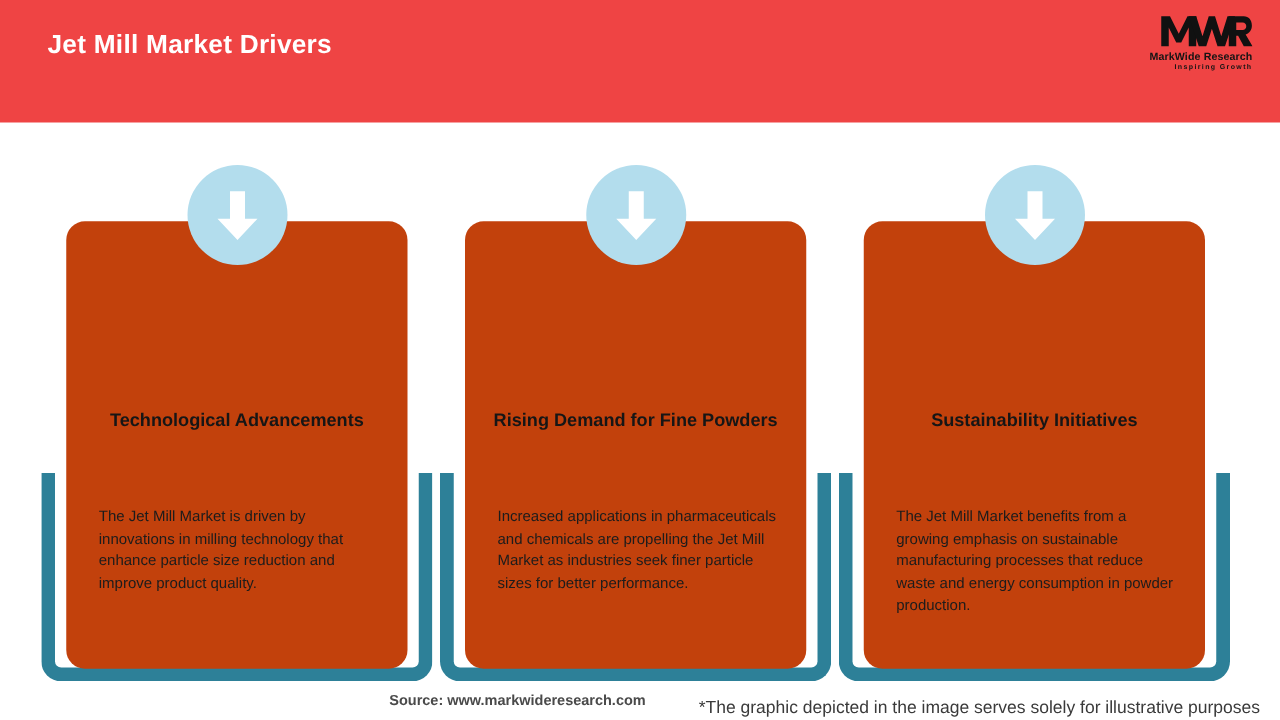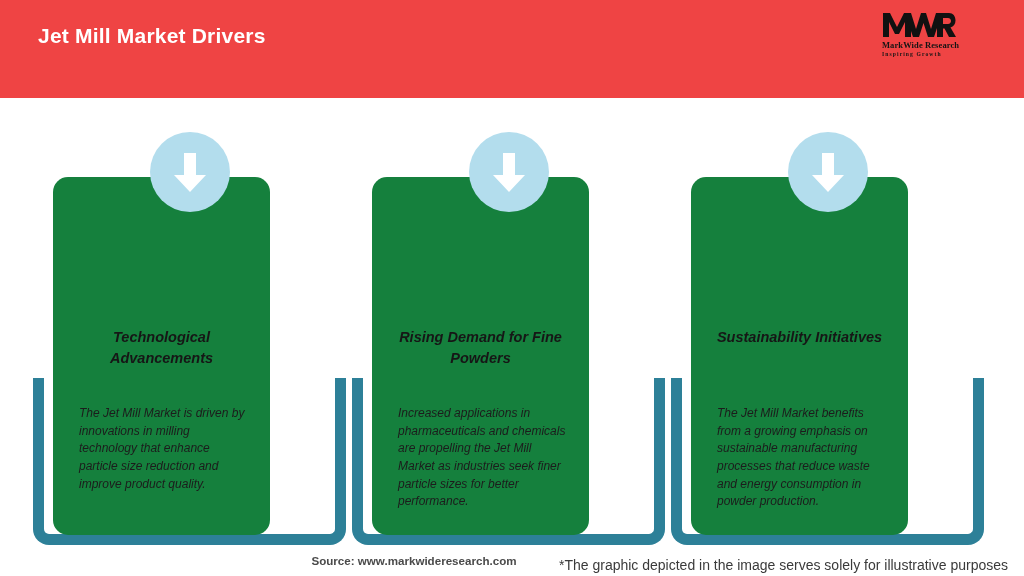--- a/index.html
+++ b/index.html
@@ -35,22 +35,21 @@
     letter-spacing: 0.2px;
   }
 
   
   .logo {
     position: absolute;
     right: 22px;
     top: 11px;
     width: 120px;
     height: 54px;
-    text-align: left;
-    font-family: Liberation Serif, serif;
+    text-align: right;
   }
   .logo-mark {
     display: block;
     margin: 0 auto;
     height: 28px;
   }
   .logo-name {
     display: block;
     font-size: 8.5px;
     font-weight: bold;
@@ -97,26 +96,25 @@
     border-bottom-left-radius: 16px;
     border-bottom-right-radius: 16px;
     box-sizing: border-box;
   }
 
   
   .card {
     position: absolute;
     left: 20px;
     top: 79px;
-    width: 217px;
+    width: 273px;
     height: 358px;
-    background: #15803d;
+    background: #c2410c;
     border-radius: 15px;
     box-sizing: border-box;
-    font-style: italic;
   }
 
   
   .badge {
     position: absolute;
     top: 34px;
     left: 50%;
     transform: translateX(-50%);
     width: 80px;
     height: 80px;

